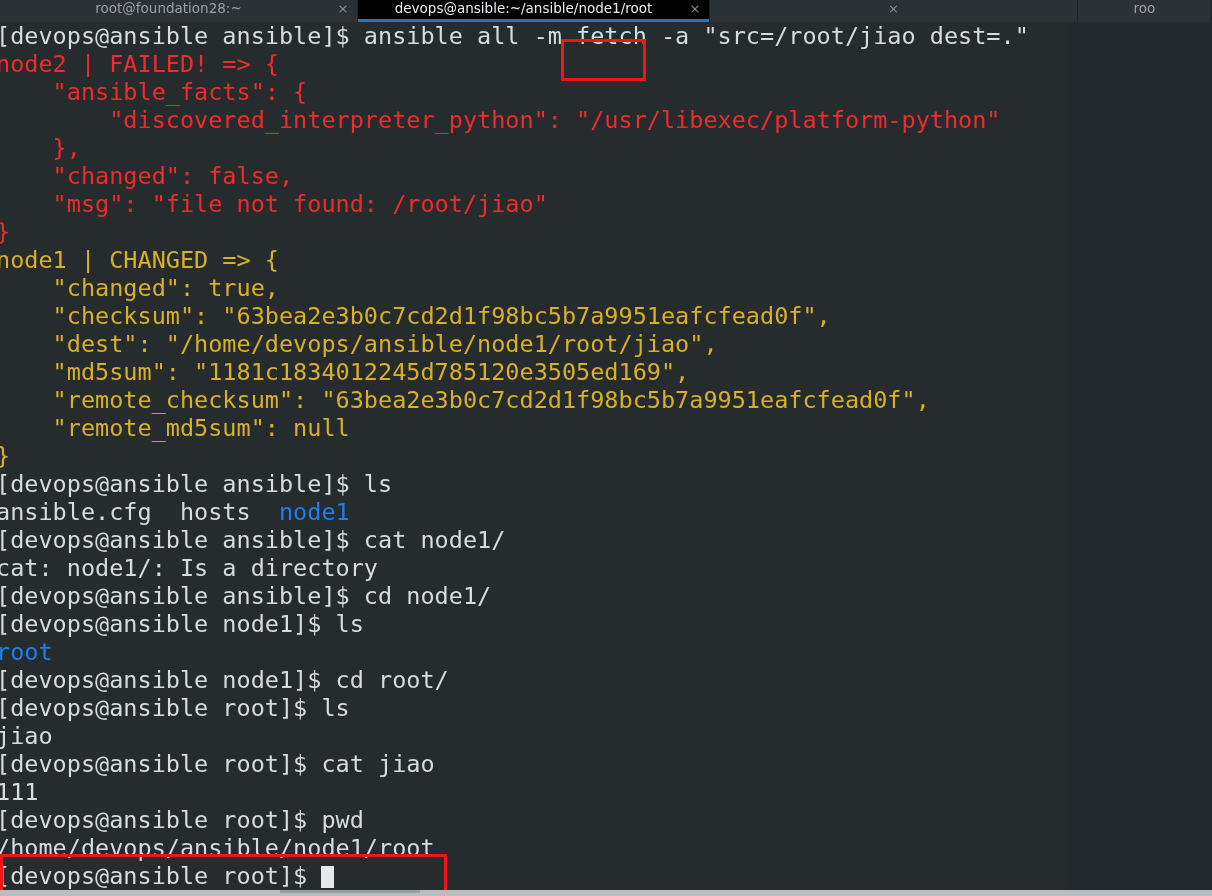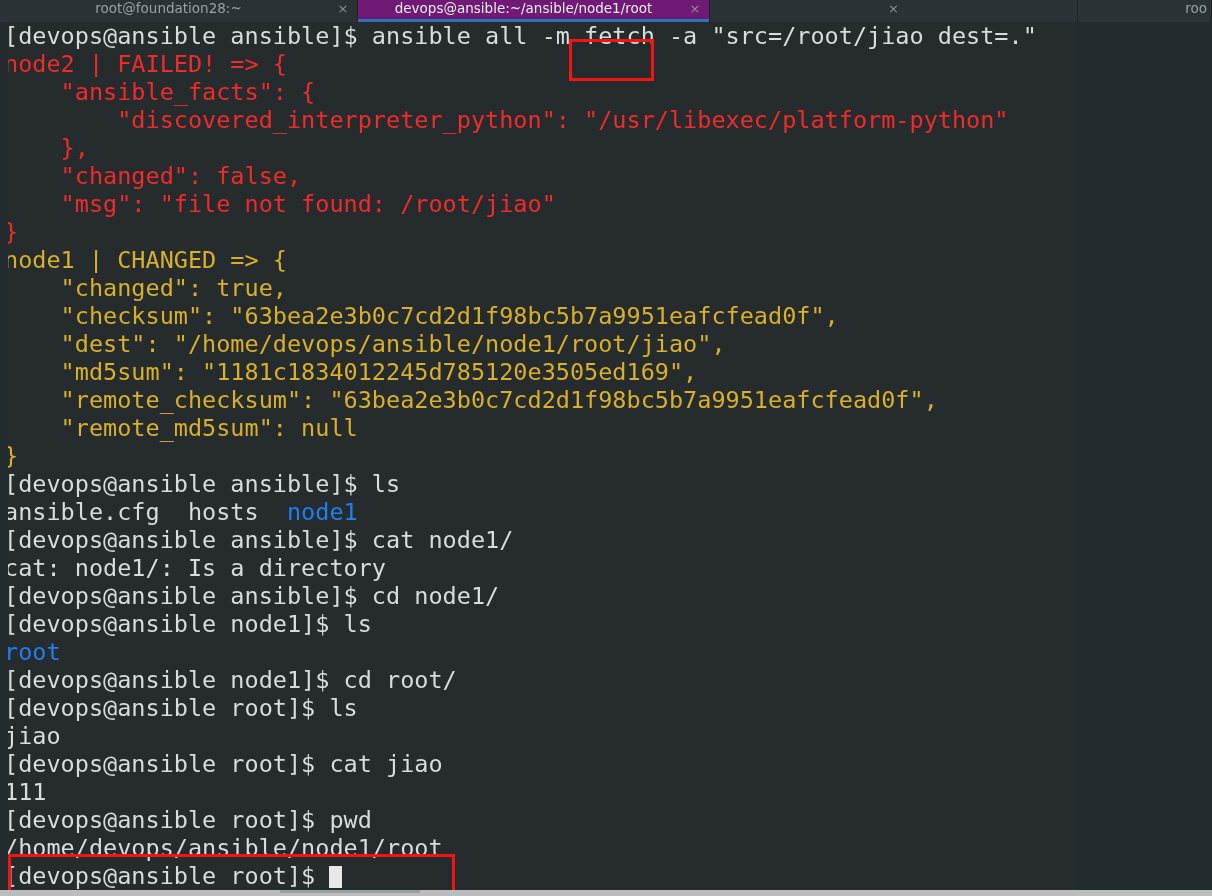--- a/index.html
+++ b/index.html
@@ -34,21 +34,21 @@
     height: 22px;
     font-family: "DejaVu Sans", "Liberation Sans", sans-serif;
     font-size: 13.5px;
     color: #b9bfc1;
     border-right: 1px solid #1d2325;
     padding: 0 4px;
     white-space: nowrap;
     overflow: hidden;
   }
   .tab.inactive { background: #2b3235; color: #9aa1a3; }
-  .tab.active   { background: #701a75; color: #eaeef0; }
+  .tab.active   { background: #000000; color: #eaeef0; }
   .tab.active::after {
     content: "";
     position: absolute;
     left: 0; right: 0; bottom: 0;
     height: 3px;
     background: #2f72b8;
   }
   .tab-label {
     flex: 1 1 auto;
     text-align: center;
@@ -64,21 +64,21 @@
     text-align: center;
     font-size: 13px;
     color: #8b9294;
     position: relative;
     top: -3px;
   }
 
   
   #terminal {
     position: absolute;
-    left: 8px; top: 22px;
+    left: 0; top: 22px;
     width: 1068px;
     height: 868px;
     background: #262c2e;
     overflow: hidden;
   }
   #screen {
     position: absolute;
     left: -4px;
     top: 0;
     width: 1220px;
@@ -149,21 +149,21 @@
     <span class="tab-close">×</span>
   </div>
   <div class="tab active" style="width:352px">
     <span class="tab-label">devops@ansible:~/ansible/node1/root</span>
     <span class="tab-close">×</span>
   </div>
   <div class="tab inactive" style="width:368px">
     <span class="tab-close">×</span>
   </div>
   <div class="tab inactive" style="width:134px">
-    <span class="tab-label" style="text-align:right">roo</span>
+    <span class="tab-label" style="text-align:center">roo</span>
   </div>
 </div>
 
 <div id="terminal">
   <div id="screen">
       <div class="row"><span class="c-white">[devops@ansible ansible]$ ansible all -m fetch -a "src=/root/jiao dest=."</span></div>
       <div class="row"><span class="c-red">node2 | FAILED! =&gt; {</span></div>
       <div class="row"><span class="c-red">    "ansible_facts": {</span></div>
       <div class="row"><span class="c-red">        "discovered_interpreter_python": "/usr/libexec/platform-python"</span></div>
       <div class="row"><span class="c-red">    },</span></div>

